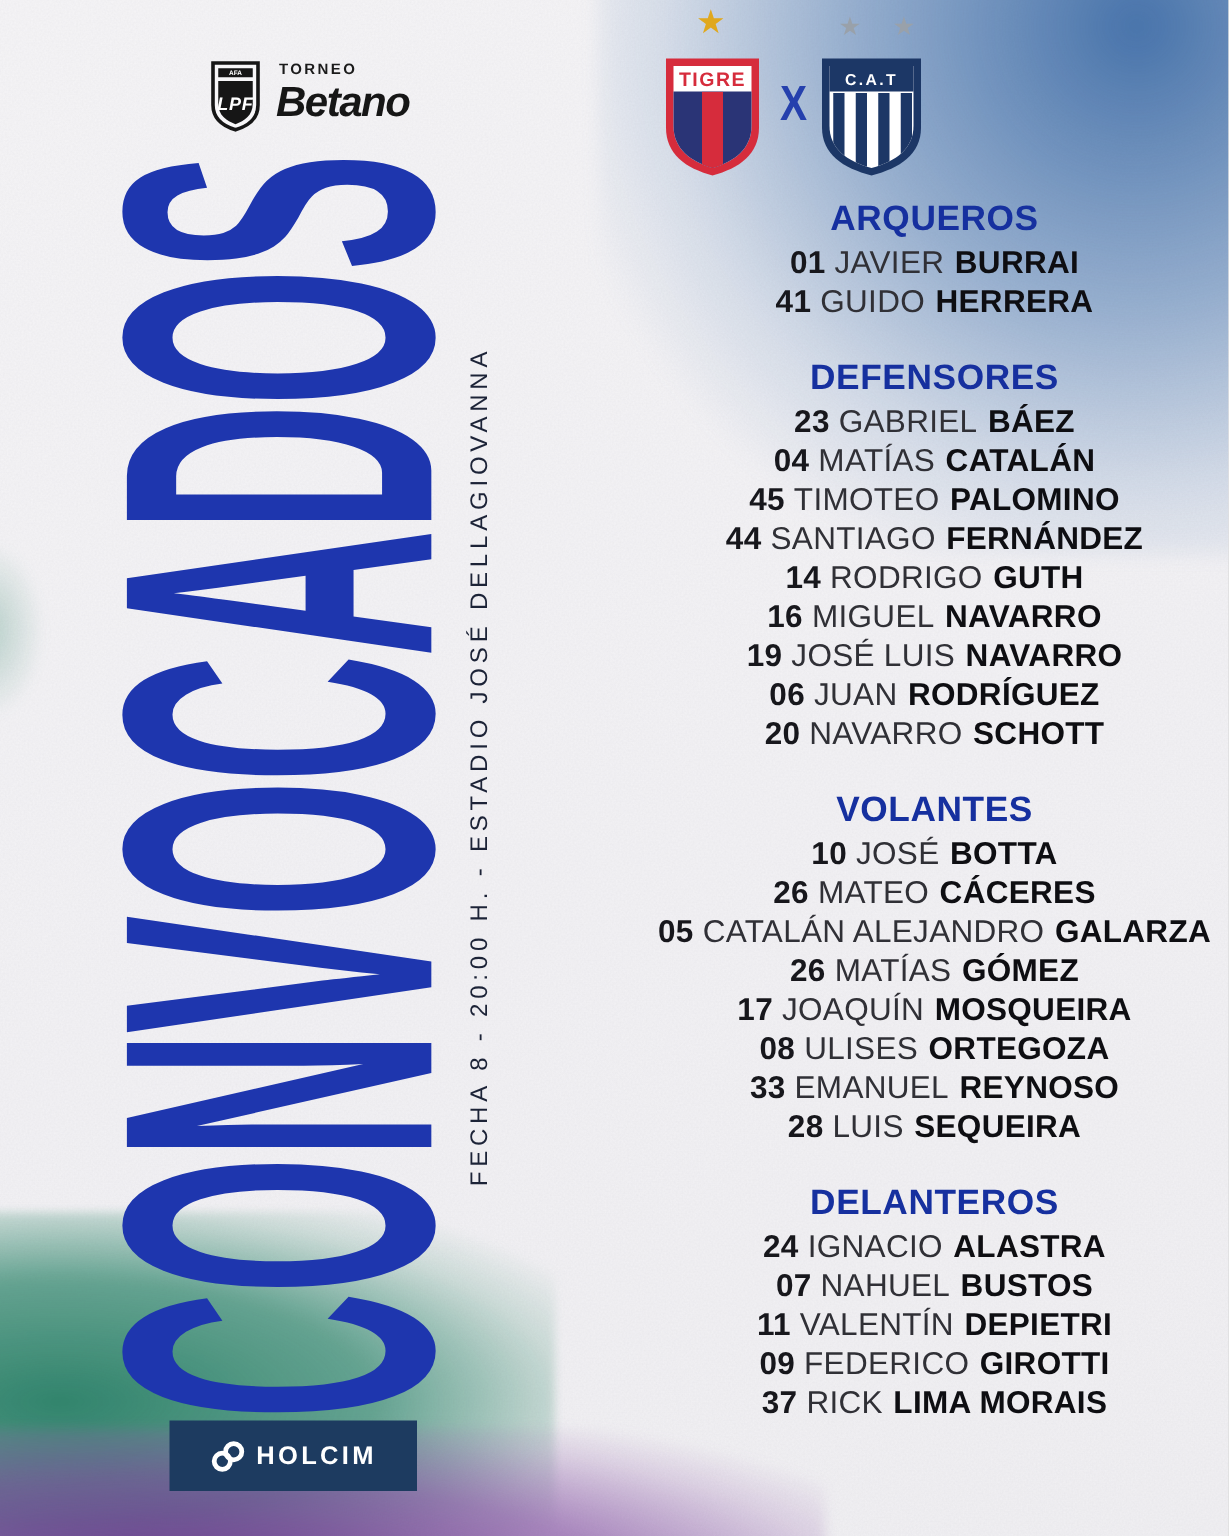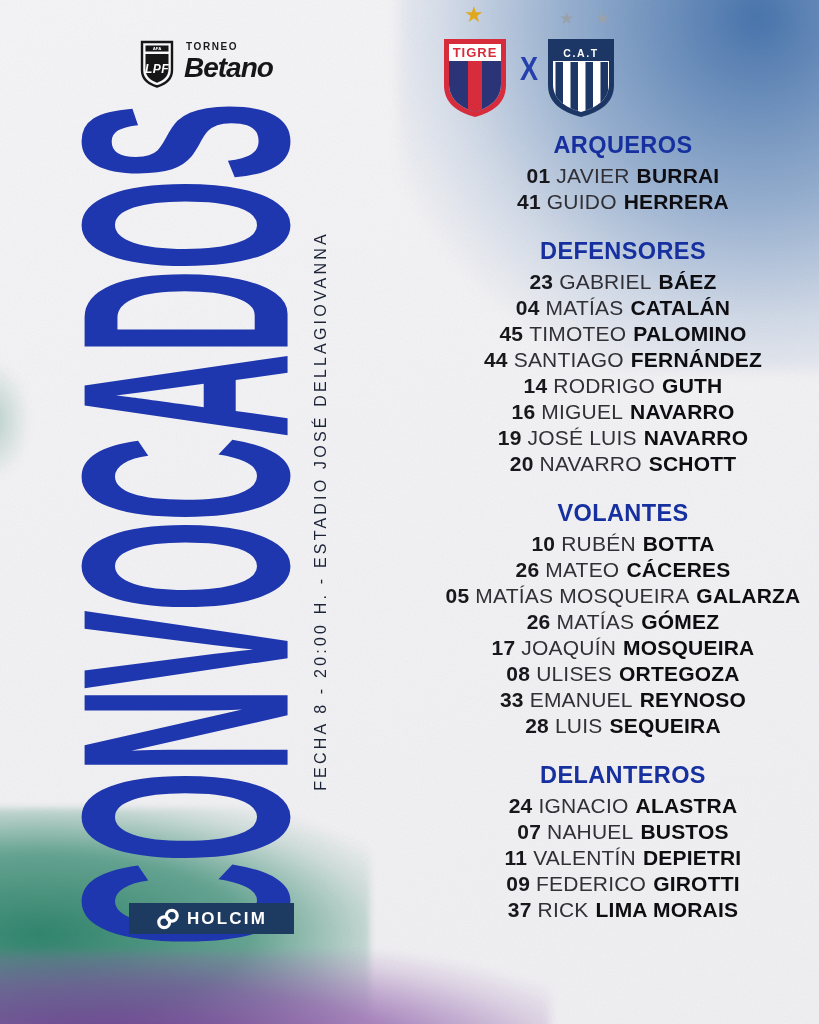--- a/index.html
+++ b/index.html
@@ -57,22 +57,22 @@
   .roster{position:absolute;left:427px;top:131px;width:392px;}
   .section{margin-bottom:22px;text-align:center;}
   .section-label{font-size:23.5px;line-height:28px;font-weight:800;color:#16309f;
     letter-spacing:.4px;margin-bottom:4px;}
   .row{font-size:21px;line-height:26px;letter-spacing:.2px;white-space:nowrap;}
   .row .num{font-weight:700;color:#17171c;margin-right:6px;}
   .row .first{font-weight:400;color:#303036;margin-right:7px;}
   .row .last{font-weight:800;color:#0e0e12;}
 
   
-  .sponsor{position:absolute;left:113px;top:903px;width:165px;height:31px;background:#1d3b60;
-    display:flex;align-items:center;justify-content:center;gap:7px;margin-left:16px;}
+  .sponsor{position:absolute;left:113px;top:947px;width:165px;height:47px;background:#1d3b60;
+    display:flex;align-items:center;justify-content:center;gap:7px;}
   .sponsor .name{color:#ffffff;font-size:17px;font-weight:800;letter-spacing:2.2px;}
 </style>
 </head>
 <body>
 
 <div class="canvas">
 
   <div class="wash wash-topright"></div>
   <div class="wash wash-leftmid"></div>
   <div class="wash wash-teal"></div>
@@ -151,27 +151,28 @@
       </div>
       <div class="section">
         <div class="section-label">DEFENSORES</div>
         <div class="row"><span class="num">23</span><span class="first">GABRIEL</span><span class="last">BÁEZ</span></div>
         <div class="row"><span class="num">04</span><span class="first">MATÍAS</span><span class="last">CATALÁN</span></div>
         <div class="row"><span class="num">45</span><span class="first">TIMOTEO</span><span class="last">PALOMINO</span></div>
         <div class="row"><span class="num">44</span><span class="first">SANTIAGO</span><span class="last">FERNÁNDEZ</span></div>
         <div class="row"><span class="num">14</span><span class="first">RODRIGO</span><span class="last">GUTH</span></div>
         <div class="row"><span class="num">16</span><span class="first">MIGUEL</span><span class="last">NAVARRO</span></div>
         <div class="row"><span class="num">19</span><span class="first">JOSÉ LUIS</span><span class="last">NAVARRO</span></div>
+        <div class="row"><span class="num">06</span><span class="first">JUAN</span><span class="last">RODRÍGUEZ</span></div>
         <div class="row"><span class="num">20</span><span class="first">NAVARRO</span><span class="last">SCHOTT</span></div>
       </div>
       <div class="section">
         <div class="section-label">VOLANTES</div>
-        <div class="row"><span class="num">10</span><span class="first">RUBÉN</span><span class="last">BOTTA</span></div>
+        <div class="row"><span class="num">10</span><span class="first">JOSÉ</span><span class="last">BOTTA</span></div>
         <div class="row"><span class="num">26</span><span class="first">MATEO</span><span class="last">CÁCERES</span></div>
-        <div class="row"><span class="num">05</span><span class="first">MATÍAS MOSQUEIRA</span><span class="last">GALARZA</span></div>
+        <div class="row"><span class="num">05</span><span class="first">CATALÁN ALEJANDRO</span><span class="last">GALARZA</span></div>
         <div class="row"><span class="num">26</span><span class="first">MATÍAS</span><span class="last">GÓMEZ</span></div>
         <div class="row"><span class="num">17</span><span class="first">JOAQUÍN</span><span class="last">MOSQUEIRA</span></div>
         <div class="row"><span class="num">08</span><span class="first">ULISES</span><span class="last">ORTEGOZA</span></div>
         <div class="row"><span class="num">33</span><span class="first">EMANUEL</span><span class="last">REYNOSO</span></div>
         <div class="row"><span class="num">28</span><span class="first">LUIS</span><span class="last">SEQUEIRA</span></div>
       </div>
       <div class="section">
         <div class="section-label">DELANTEROS</div>
         <div class="row"><span class="num">24</span><span class="first">IGNACIO</span><span class="last">ALASTRA</span></div>
         <div class="row"><span class="num">07</span><span class="first">NAHUEL</span><span class="last">BUSTOS</span></div>

